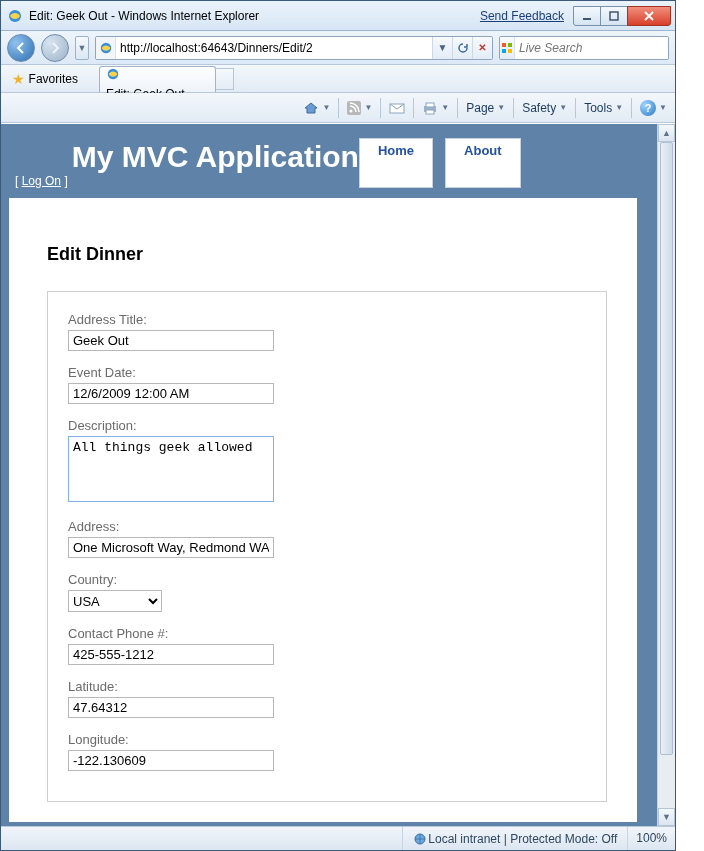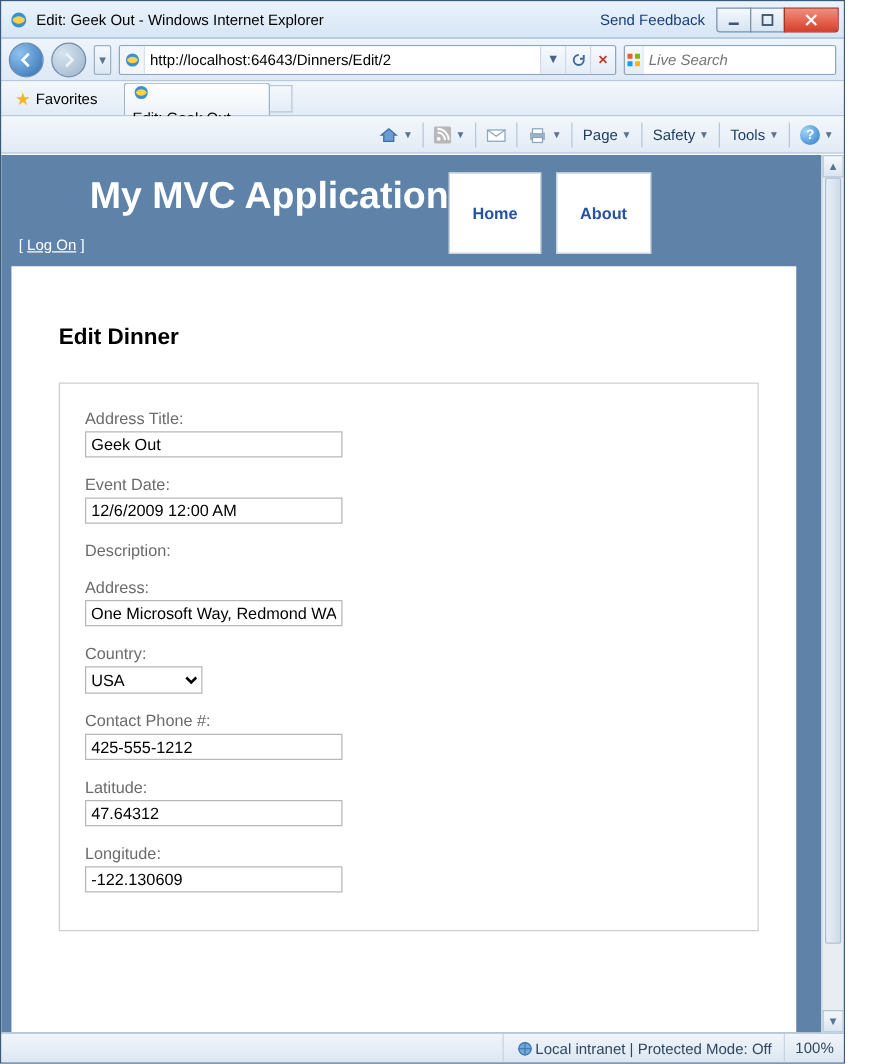--- a/index.html
+++ b/index.html
@@ -2,21 +2,21 @@
 <html><head>
 <meta charset="utf-8">
 <style>
   html,body{margin:0;padding:0;font-family:"Segoe UI",Tahoma,sans-serif;font-size:12px;color:#000;background:#fff;}
   *{box-sizing:border-box;}
   
   .window{width:676px;height:851px;border:1px solid #3b5a7a;background:#cfdceb;display:flex;flex-direction:column;overflow:hidden;}
   .titlebar{height:30px;background:linear-gradient(#eaf3fb,#d7e6f5);display:flex;align-items:center;padding:0 0 0 6px;border-bottom:1px solid #9db6cf;}
   .titlebar .ico{width:16px;height:16px;margin-right:6px;}
   .titlebar .title{flex:1;font-size:12px;color:#000;}
-  .titlebar .feedback{color:#1a3e7a;margin-right:10px;}
+  .titlebar .feedback{color:#1a3e7a;text-decoration:underline;margin-right:10px;}
   .winbtns{display:flex;height:20px;margin-right:4px;}
   .winbtn{width:28px;height:20px;border:1px solid #7a91aa;background:linear-gradient(#f4f8fc,#d6e4f2);margin-left:-1px;display:flex;align-items:center;justify-content:center;font-size:11px;color:#40566e;}
   .winbtn.min{border-radius:0 0 0 3px;}
   .winbtn.close{background:linear-gradient(#f08f7e,#d8402a);color:#fff;border-color:#a63322;border-radius:0 0 3px 0;width:44px;}
   
   .navrow{height:34px;background:linear-gradient(#eef4fb,#dde9f6);display:flex;align-items:center;padding:0 6px;gap:6px;border-bottom:1px solid #b7c8da;}
   .navbtn{width:28px;height:28px;border-radius:50%;border:1px solid #6f8bab;background:radial-gradient(circle at 30% 30%,#8fc2f0,#2e6fb0);display:flex;align-items:center;justify-content:center;color:#fff;font-size:14px;}
   .navbtn.fwd{background:radial-gradient(circle at 30% 30%,#d7e4f0,#9db3c9);color:#dfe9f3;}
   .navdrop{width:14px;height:24px;border:1px solid #9cb2c9;background:linear-gradient(#f5f9fd,#dbe7f3);font-size:9px;color:#5a738e;display:flex;align-items:center;justify-content:center;border-radius:2px;}
   .addrwrap{flex:1;display:flex;align-items:center;height:24px;border:1px solid #8ea6c0;background:#fff;border-radius:2px;overflow:hidden;}
@@ -47,21 +47,21 @@
   .scrollbar .track{position:absolute;top:18px;bottom:18px;left:0;right:0;}
   .scrollbar .thumb{position:absolute;left:2px;right:2px;top:0;height:92%;background:linear-gradient(90deg,#e9eff6,#cfdbe9);border:1px solid #aebfd2;border-radius:2px;}
   .scrollbar .arrow.down{position:absolute;bottom:0;left:0;right:0;}
   
   .page{background:#5e82a8;height:100%;overflow:hidden;}
   .masthead{padding:6px 20px 10px 6px;display:flex;flex-direction:row;}
   .logon{align-self:flex-end;color:#fff;font-size:12px;}
   .logon a{color:#fff;text-decoration:underline;}
   .apptitle{color:#fff;font-size:30px;font-weight:bold;font-family:Arial,sans-serif;margin:2px 0 14px 4px;}
   .navtabs{display:flex;justify-content:flex-end;gap:12px;padding-right:20px;margin-bottom:0;}
-  .navtab{background:#fff;border:1px solid #c8d2dd;padding:24px 18px;color:#2352a3;font-weight:bold;font-size:13px;font-family:Arial,sans-serif;}
+  .navtab{background:#fff;border:1px solid #c8d2dd;padding:4px 18px;color:#2352a3;font-weight:bold;font-size:13px;font-family:Arial,sans-serif;}
   .main{background:#fff;margin:0 20px 0 0;padding:32px 30px 20px 38px;min-height:620px;}
   .main h2{font-family:Arial,sans-serif;font-size:18px;margin:14px 0 26px 0;}
   fieldset{border:1px solid #cfcfcf;padding:20px 20px 16px 20px;margin:0;}
   .field{margin-bottom:14px;}
   .field label{display:block;color:#6b6b6b;font-size:13px;margin-bottom:3px;}
   .field input[type=text]{width:206px;height:21px;border:1px solid #b8b8b8;padding:1px 4px;font-size:13px;font-family:Liberation Sans, sans-serif;}
   .field textarea{width:206px;height:66px;border:1px solid #7eb4ea;padding:3px 4px;font-family:"Courier New",monospace;font-size:13px;resize:none;}
   .field select{width:94px;height:22px;border:1px solid #b8b8b8;font-size:13px;background:#fff;}
   
   .status{height:24px;background:linear-gradient(#f1f5fa,#dce6f1);border-top:1px solid #b7c8da;display:flex;align-items:center;font-size:12px;color:#2f4860;}
@@ -243,20 +243,21 @@
               <input type="text" value="Geek Out" style="">
             </div>
 
             <div class="field">
               <label>Event Date:</label>
               <input type="text" value="12/6/2009 12:00 AM" style="">
             </div>
 
             <div class="field">
               <label>Description:</label>
+              <textarea style="">All things geek allowed</textarea>
             </div>
 
             <div class="field">
               <label>Address:</label>
               <input type="text" value="One Microsoft Way, Redmond WA" style="">
             </div>
 
             <div class="field">
               <label>Country:</label>
               <select>

